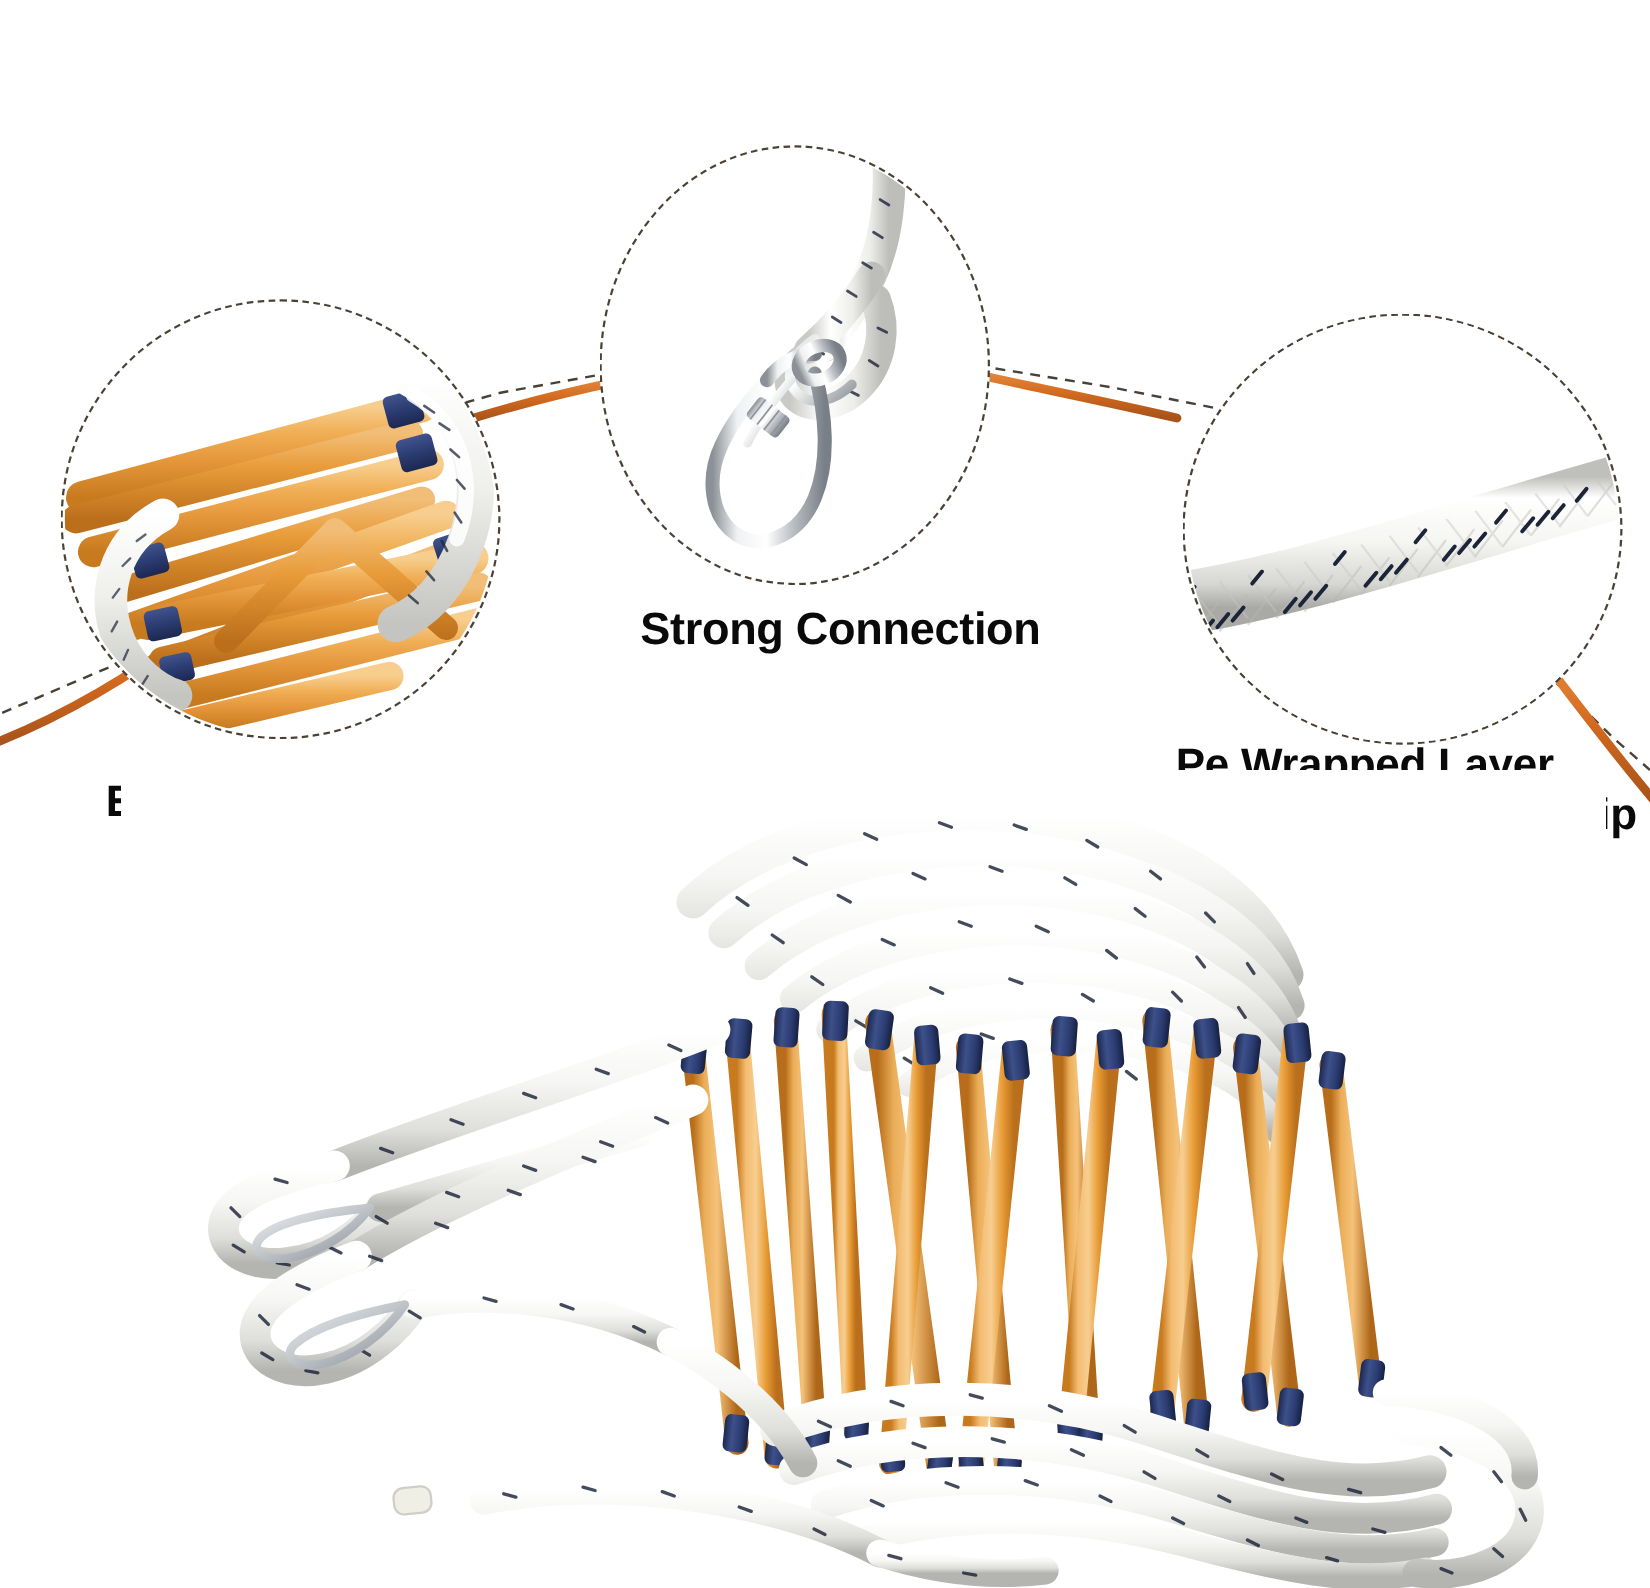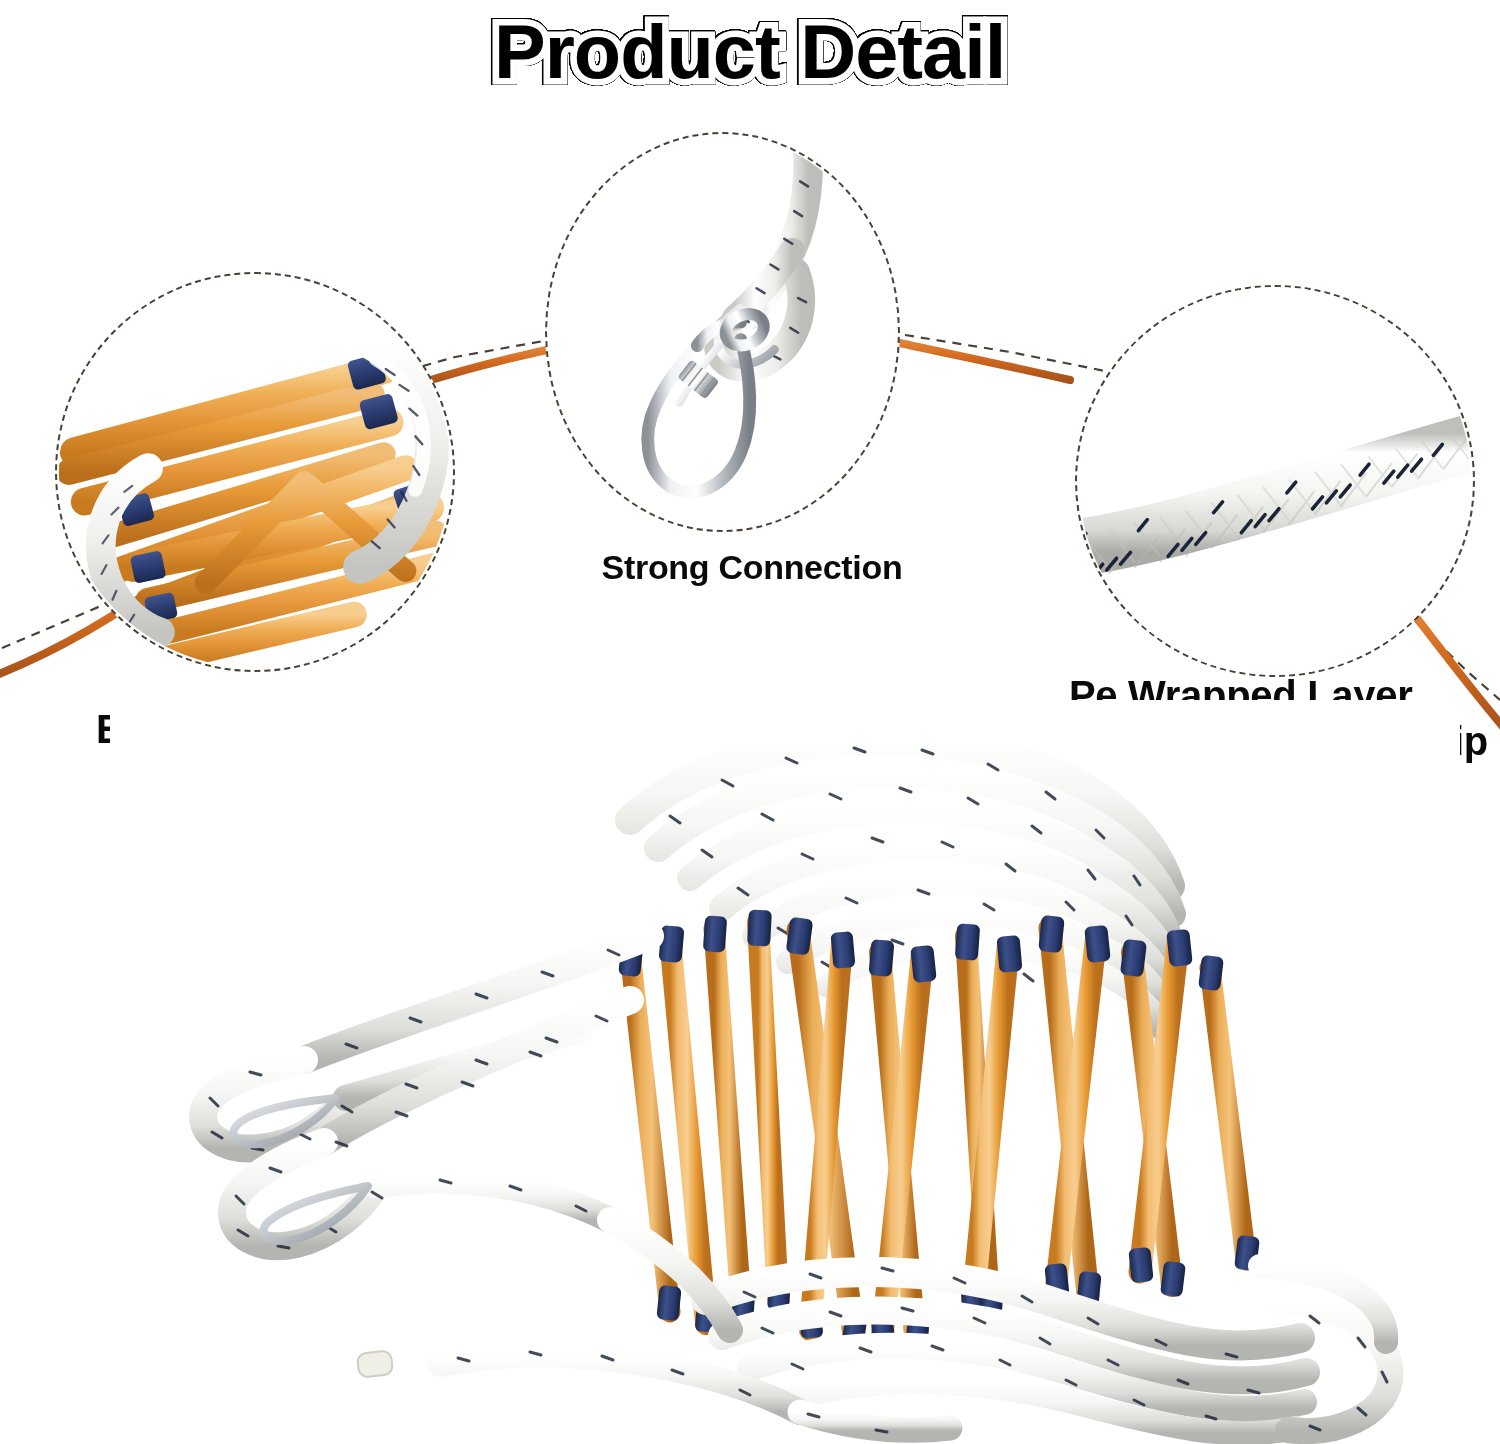--- a/index.html
+++ b/index.html
@@ -66,21 +66,21 @@
     color: #0a0a0a;
     font-weight: bold;
     line-height: 1.16;
     letter-spacing: -0.3px;
     white-space: pre-line;
   }
   .caption-left {
     left: 30px;  top: 706px; width: 660px; font-size: 40px;
   }
   .caption-mid {
-    left: 532px; top: 548px; width: 440px; font-size: 34px;
+    left: 544px; top: 548px; width: 440px; font-size: 41px;
   }
   .caption-right {
     left: 990px; top: 672px; width: 510px; font-size: 40px;
   }
 
   
   .hero {
     position: absolute;
     left: 110px;
     top: 700px;
@@ -93,23 +93,20 @@
     position: absolute;
     inset: 0;
     pointer-events: none;
   }
 </style>
 </head>
 <body>
 
 <div id="page">
 
-  <div class="title-banner">
-    <span class="title-text">Product Detail</span>
-  </div>
 
   <svg class="connector-layer" viewBox="0 0 1500 1444">
     <defs>
       <linearGradient id="gOrangeLine" x1="0" y1="0" x2="0" y2="1">
         <stop offset="0%" stop-color="#E3863A"></stop>
         <stop offset="45%" stop-color="#D2691E"></stop>
         <stop offset="100%" stop-color="#A8531A"></stop>
       </linearGradient>
     </defs>
 

